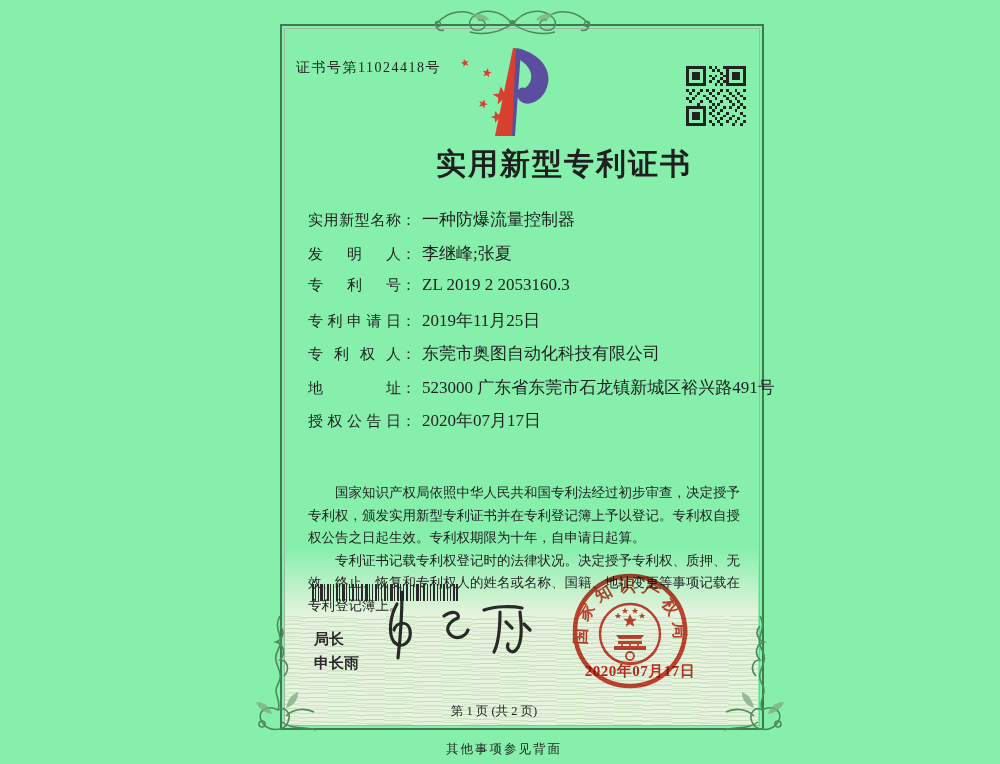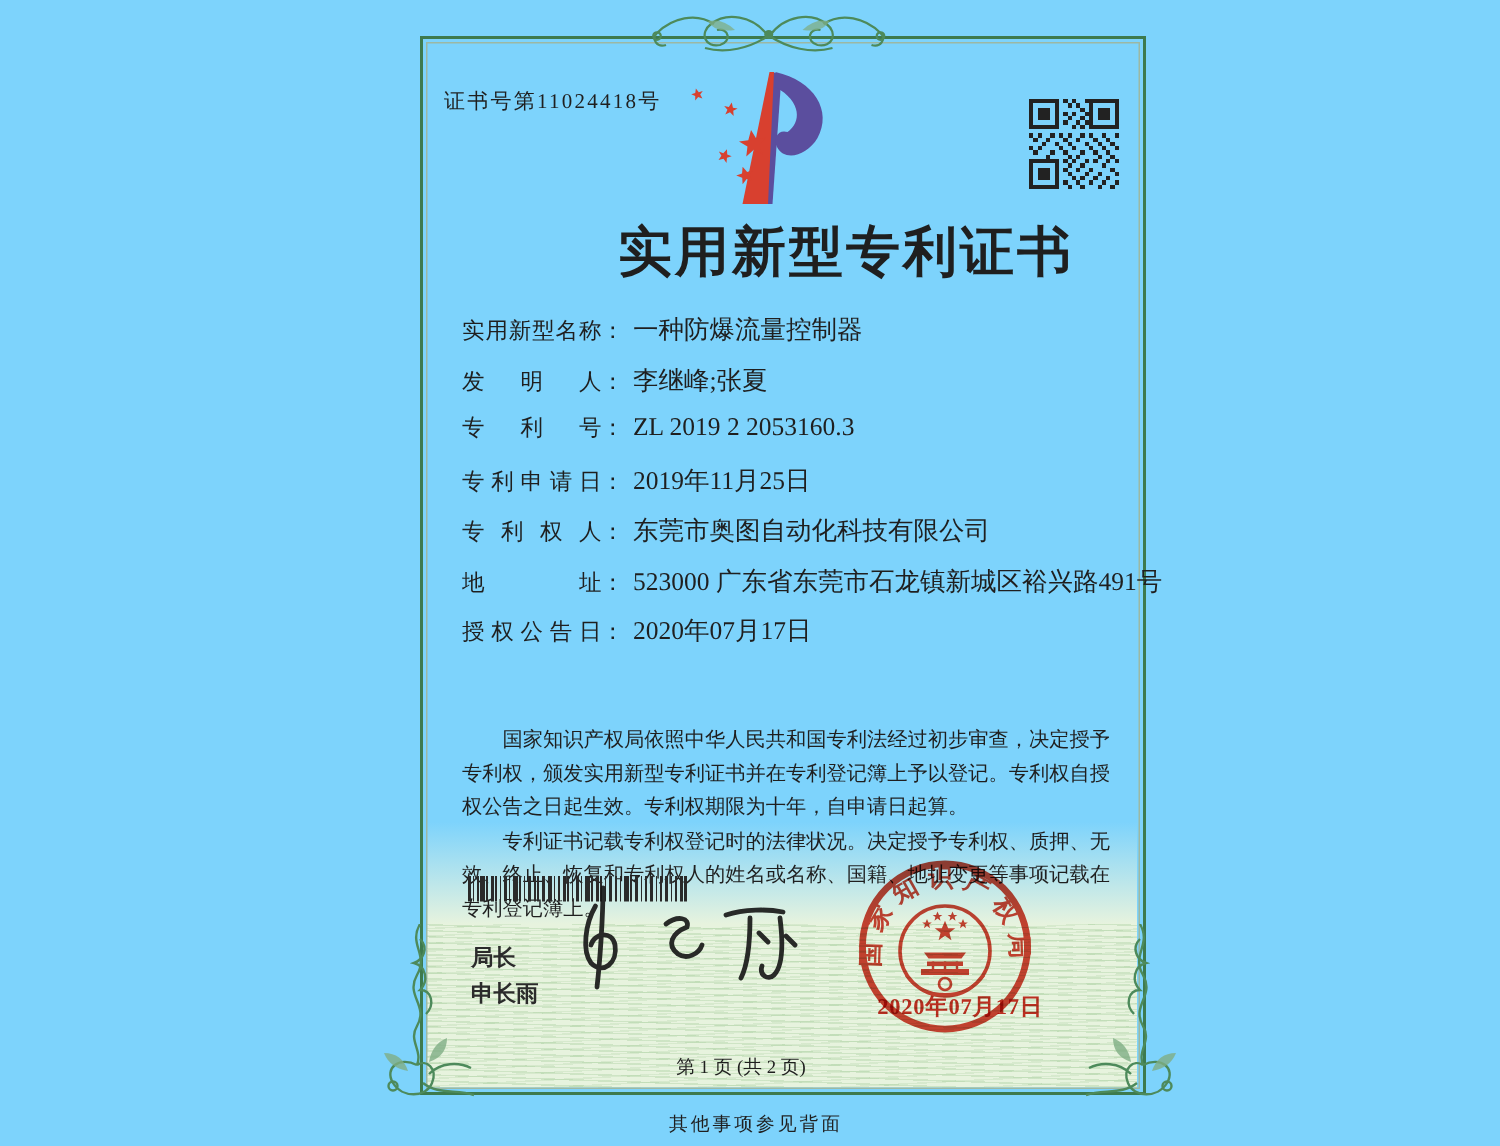--- a/index.html
+++ b/index.html
@@ -1,36 +1,36 @@
 <!DOCTYPE html>
 <html style="--frame-green: #3d7a4e; --band-green: #e7f3de; --seal-red: #d23a2a; --logo-purple: #5b4e9e; --logo-red: #d8402f; --ink: #1f1f1f;"><head>
 <meta charset="utf-8">
 <style>
   :root{
     --frame-green:#3d7a4e; --inner-green:#9cb8a3; --orn-green:#4d8a5b;
     --band-green:#e7f3de; --seal-red:#d23a2a; --logo-purple:#5b4e9e;
     --logo-red:#d8402f; --ink:#1f1f1f;
   }
   html,body{margin:0;padding:0;background:#fff;}
-  .page{position:relative;width:1000px;height:764px;background:#7dd3fc;overflow:hidden;
+  .page{position:relative;width:1000px;height:764px;background:#86efac;overflow:hidden;
         font-family:"Liberation Serif","DejaVu Serif",serif;color:var(--ink);}
   .frame{position:absolute;left:280px;top:24px;width:480px;height:702px;
          border:2px solid var(--frame-green);z-index:2;}
   .frame::after{content:"";position:absolute;inset:2px;border:1px solid var(--inner-green);}
   .band-fade{position:absolute;left:284px;top:548px;width:474px;height:68px;z-index:1;
          background:linear-gradient(to bottom,rgba(231,243,222,0),var(--band-green));}
   .band{position:absolute;left:284px;top:616px;width:474px;height:109px;z-index:1;
          background-color:var(--band-green);
          background-image:repeating-linear-gradient(2deg,rgba(140,190,130,.28) 0 1px,transparent 1px 4px),
                           repeating-linear-gradient(-3deg,rgba(140,190,130,.18) 0 1px,transparent 1px 5px);}
   .cert-number{position:absolute;left:296px;top:59px;font-size:14px;letter-spacing:1.5px;z-index:3;}
   .logo{position:absolute;left:455px;top:46px;z-index:3;}
   .qr{position:absolute;left:686px;top:66px;z-index:3;}
   .title{position:absolute;left:280px;top:144px;width:568px;text-align:center;
-         font-size:36px;font-weight:bold;letter-spacing:2px;z-index:3;}
+         font-size:30px;font-weight:bold;letter-spacing:2px;z-index:3;}
   .fields{position:absolute;left:308px;top:208px;width:440px;z-index:3;font-size:15px;}
   .frow{height:33.5px;position:relative;white-space:nowrap;}
   .flabel{display:inline-block;width:93px;text-align:justify;text-align-last:justify;}
   .fcolon{display:inline-block;}
   .fvalue{font-size:17px;margin-left:6px;}
   .pair2{position:absolute;left:189px;top:0;}
   .paras{position:absolute;left:308px;top:441px;width:432px;z-index:3;margin-top:41px;}
   .paras p{margin:0;font-size:13.5px;line-height:22.5px;text-indent:2em;text-align:justify;}
   .barcode{position:absolute;left:312px;top:584px;z-index:3;}
   .signer{position:absolute;left:314px;top:627px;z-index:3;line-height:24px;font-size:15px;

